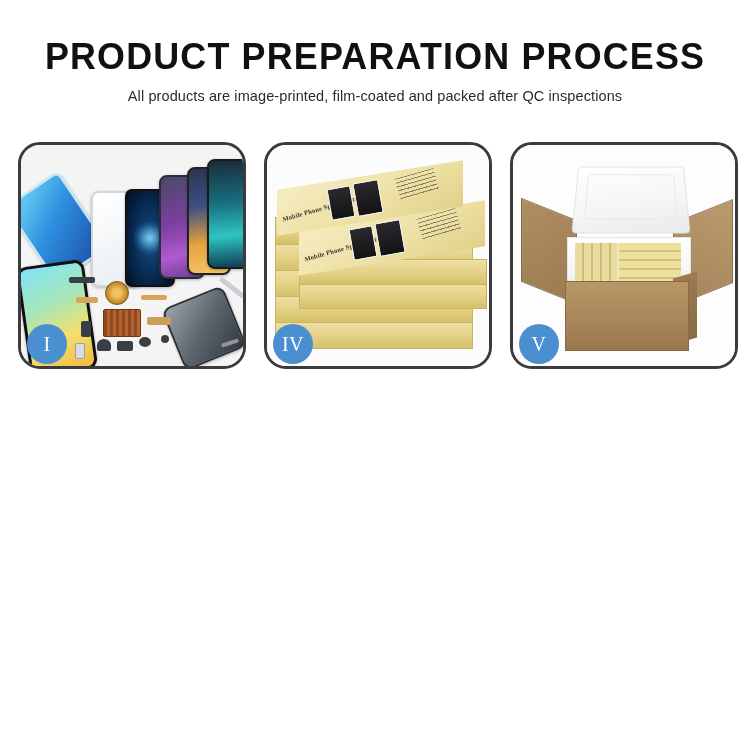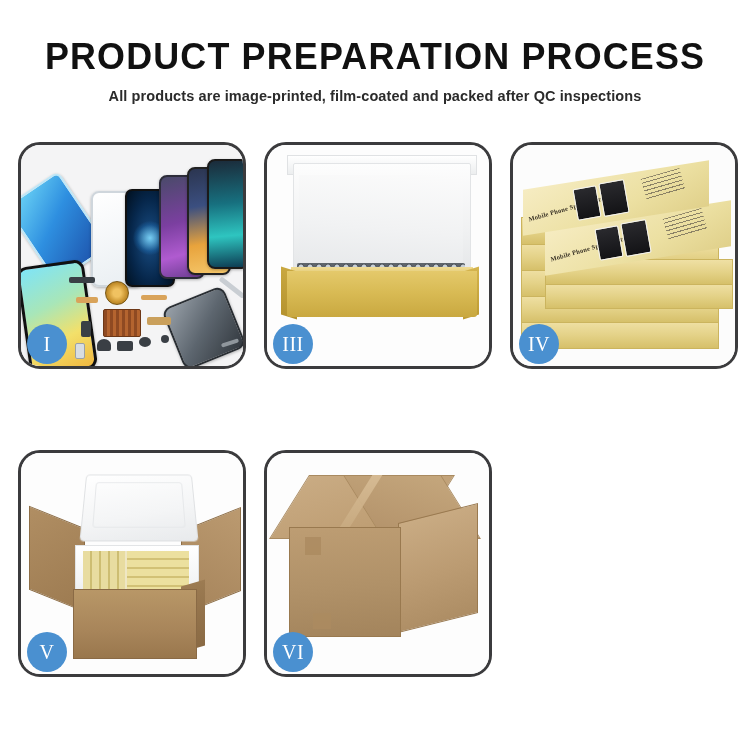--- a/index.html
+++ b/index.html
@@ -26,21 +26,21 @@
     font-weight: 700;
     letter-spacing: 1.2px;
     color: #111111;
     line-height: 1;
     transform: scaleX(0.97);
     white-space: nowrap;
   }
   .subtitle {
     font-family: "Liberation Sans", sans-serif;
     font-size: 14.5px;
-    font-weight: 700;
+    font-weight: 400;
     color: #2b2b2b;
     margin-top: 13px;
     letter-spacing: 0.1px;
     white-space: nowrap;
   }
 
   
   .grid {
     position: absolute;
     left: 18px;
@@ -466,33 +466,20 @@
       <div class="bit bit5"></div>
       <div class="bit bit6"></div>
       <div class="bit bit7"></div>
       <div class="tool"></div>
       <div class="tool2"></div>
     </div>
     <div class="badge">I</div>
   </div>
 
 
-  <div class="cell">
-    <div class="photo c3">
-      <div class="box3-lidtop"></div>
-      <div class="box3-lid"></div>
-      <div class="box3-foam"></div>
-      <div class="box3-bubble"></div>
-      <div class="box3-lip"></div>
-      <div class="box3-left"></div>
-      <div class="box3-right"></div>
-      <div class="box3-body"></div>
-    </div>
-    <div class="badge">III</div>
-  </div>
 
   <div class="cell">
     <div class="photo c4">
       <div class="stack">
 
         <div class="sbox" style="left:2px;  top:168px; width:196px; height:26px;"></div>
         <div class="sbox" style="left:2px;  top:142px; width:196px; height:26px;"></div>
         <div class="sbox" style="left:2px;  top:116px; width:196px; height:26px;"></div>
         <div class="sbox" style="left:2px;  top:90px;  width:196px; height:26px;"></div>
         <div class="sbox" style="left:2px;  top:64px;  width:196px; height:26px;"></div>
@@ -525,26 +512,14 @@
       <div class="v-cavity">
         <div class="v-rowA"></div>
         <div class="v-rowB"></div>
       </div>
       <div class="v-bodyS"></div>
       <div class="v-bodyF"></div>
     </div>
     <div class="badge">V</div>
   </div>
 
-  <div class="cell">
-    <div class="photo c6">
-      <div class="k-top"></div>
-      <div class="k-top2"></div>
-      <div class="k-seam"></div>
-      <div class="k-side"></div>
-      <div class="k-front"></div>
-      <div class="k-tape kt1"></div>
-      <div class="k-tape kt2"></div>
-    </div>
-    <div class="badge">VI</div>
-  </div>
 
 </div>
 
 </body></html>

